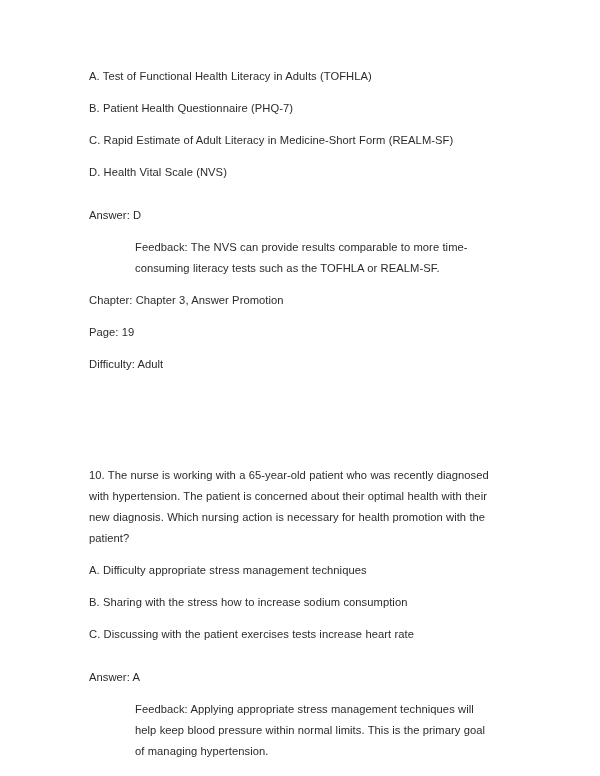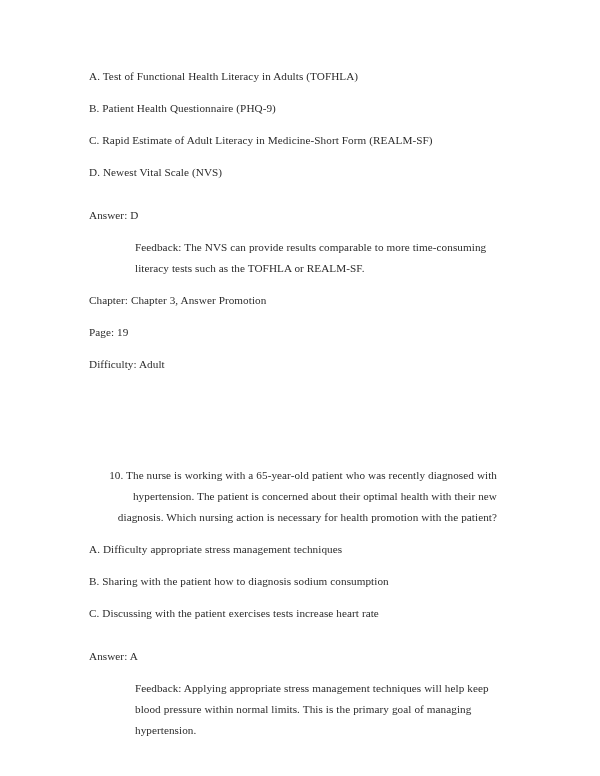--- a/index.html
+++ b/index.html
@@ -18,21 +18,20 @@
     box-sizing: border-box;
   }
   .doc-body {
     position: absolute;
     left: 89px;
     top: 66px;
     width: 408px;
   }
   .block {
     margin: 0;
-    font-family: Liberation Serif, serif;
   }
   .para {
     margin: 0;
     font-size: 11.2px;
     line-height: 21px;
     color: #2b2b2b;
     text-align: left;
     letter-spacing: 0.005em;
     word-spacing: 0.01em;
   }
@@ -59,56 +58,55 @@
   }
   .gap-stem-to-options {
     height: 11px;
   }
   .feedback {
     margin-bottom: 11px;
     margin-left: 46px;
   }
   .stem {
     margin-bottom: 0;
-    text-align: right;
   }
 </style>
 </head>
 <body>
 
 <div class="page">
   <div class="doc-body">
 
     <div class="block">
       <div class="options-group">
         <p class="para opt">A. Test of Functional Health Literacy in Adults (TOFHLA)</p>
-        <p class="para opt">B. Patient Health Questionnaire (PHQ-9)</p>
+        <p class="para opt">B. Patient Health Questionnaire (PHQ-7)</p>
         <p class="para opt">C. Rapid Estimate of Adult Literacy in Medicine-Short Form (REALM-SF)</p>
-        <p class="para opt">D. Newest Vital Scale (NVS)</p>
+        <p class="para opt">D. Health Vital Scale (NVS)</p>
       </div>
 
       <div class="gap-before-answer"></div>
 
       <p class="para meta">Answer: D</p>
       <p class="para feedback">Feedback: The NVS can provide results comparable to more time-consuming literacy tests such as the TOFHLA or REALM-SF.</p>
       <p class="para meta">Chapter: Chapter 3, Answer Promotion</p>
       <p class="para meta">Page: 19</p>
       <p class="para meta">Difficulty: Adult</p>
     </div>
 
     <div class="gap-between-questions"></div>
 
     <div class="block">
       <p class="para stem">10. The nurse is working with a 65-year-old patient who was recently diagnosed with hypertension. The patient is concerned about their optimal health with their new diagnosis. Which nursing action is necessary for health promotion with the patient?</p>
 
       <div class="gap-stem-to-options"></div>
 
       <div class="options-group">
         <p class="para opt">A. Difficulty appropriate stress management techniques</p>
-        <p class="para opt">B. Sharing with the patient how to diagnosis sodium consumption</p>
+        <p class="para opt">B. Sharing with the stress how to increase sodium consumption</p>
         <p class="para opt">C. Discussing with the patient exercises tests increase heart rate</p>
       </div>
 
       <div class="gap-before-answer"></div>
 
       <p class="para meta">Answer: A</p>
       <p class="para feedback">Feedback: Applying appropriate stress management techniques will help keep blood pressure within normal limits. This is the primary goal of managing hypertension.</p>
 
     </div>
 

